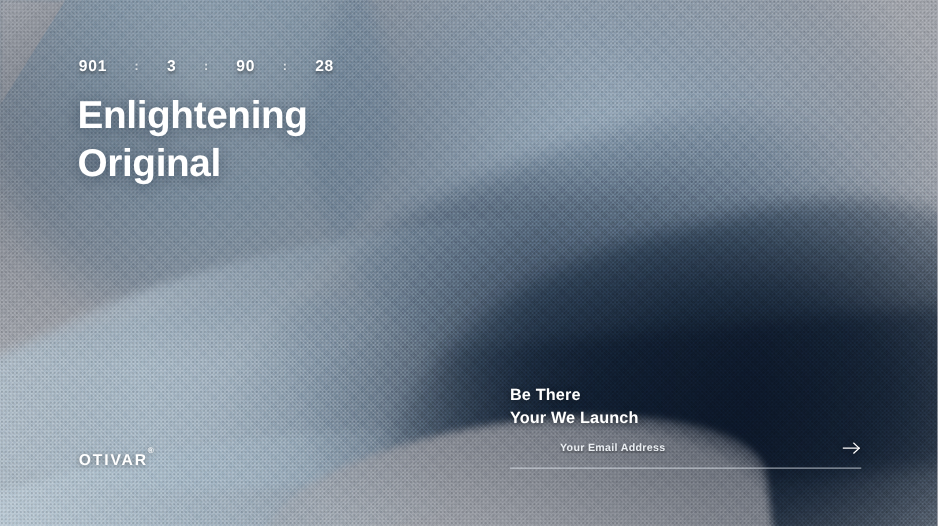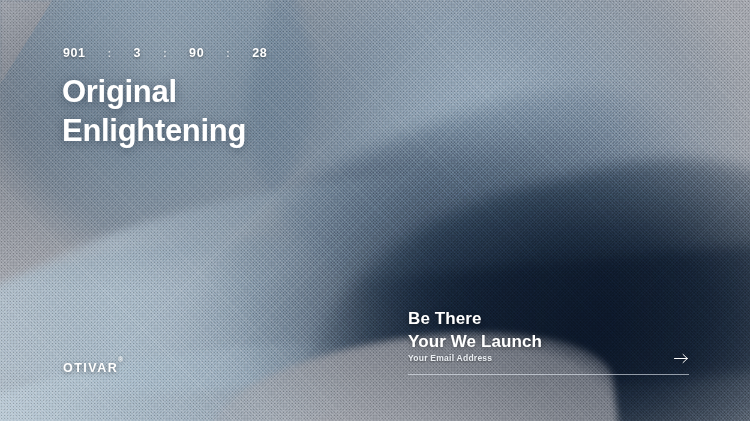--- a/index.html
+++ b/index.html
@@ -232,21 +232,21 @@
   }
 
   
   .signup {
     position:absolute;
     left:408px; top:307px;
     width:281px;
   }
   .signup-title {
     color:#ffffff;
-    font-size:17px;
+    font-size:13px;
     font-weight:bold;
     line-height:1.36;
     letter-spacing:.1px;
     text-shadow:0 1px 5px rgba(0,0,0,.5);
   }
   .signup-title div { white-space:nowrap; }
 
   .form-row {
     position:absolute;
     left:0; top:44px;
@@ -262,20 +262,21 @@
     background:transparent;
     border:none;
     outline:none;
     color:#ffffff;
     font-family:"Liberation Sans", sans-serif;
     font-size:8.5px;
     font-weight:bold;
     letter-spacing:.25px;
     text-shadow:0 1px 3px rgba(0,0,0,.5);
     padding:0;
+    margin-left:40px;
   }
   .email-input::placeholder {
     color:#eef2f6;
     opacity:.97;
     font-weight:bold;
   }
   .submit-arrow {
     flex:0 0 auto;
     width:16px; height:14px;
     display:flex; align-items:center; justify-content:center;
@@ -315,22 +316,22 @@
       <span>901</span>
       <span class="cd-sep">:</span>
       <span>3</span>
       <span class="cd-sep">:</span>
       <span>90</span>
       <span class="cd-sep">:</span>
       <span>28</span>
     </div>
 
     <h1 class="hero">
+      <div>Enlightening</div>
       <div>Original</div>
-      <div>Enlightening</div>
     </h1>
 
     <div class="logo">
       <span>OTIVAR</span><sup>®</sup>
     </div>
 
     <div class="signup">
       <div class="signup-title">
         <div>Be There</div>
         <div>Your We Launch</div>

